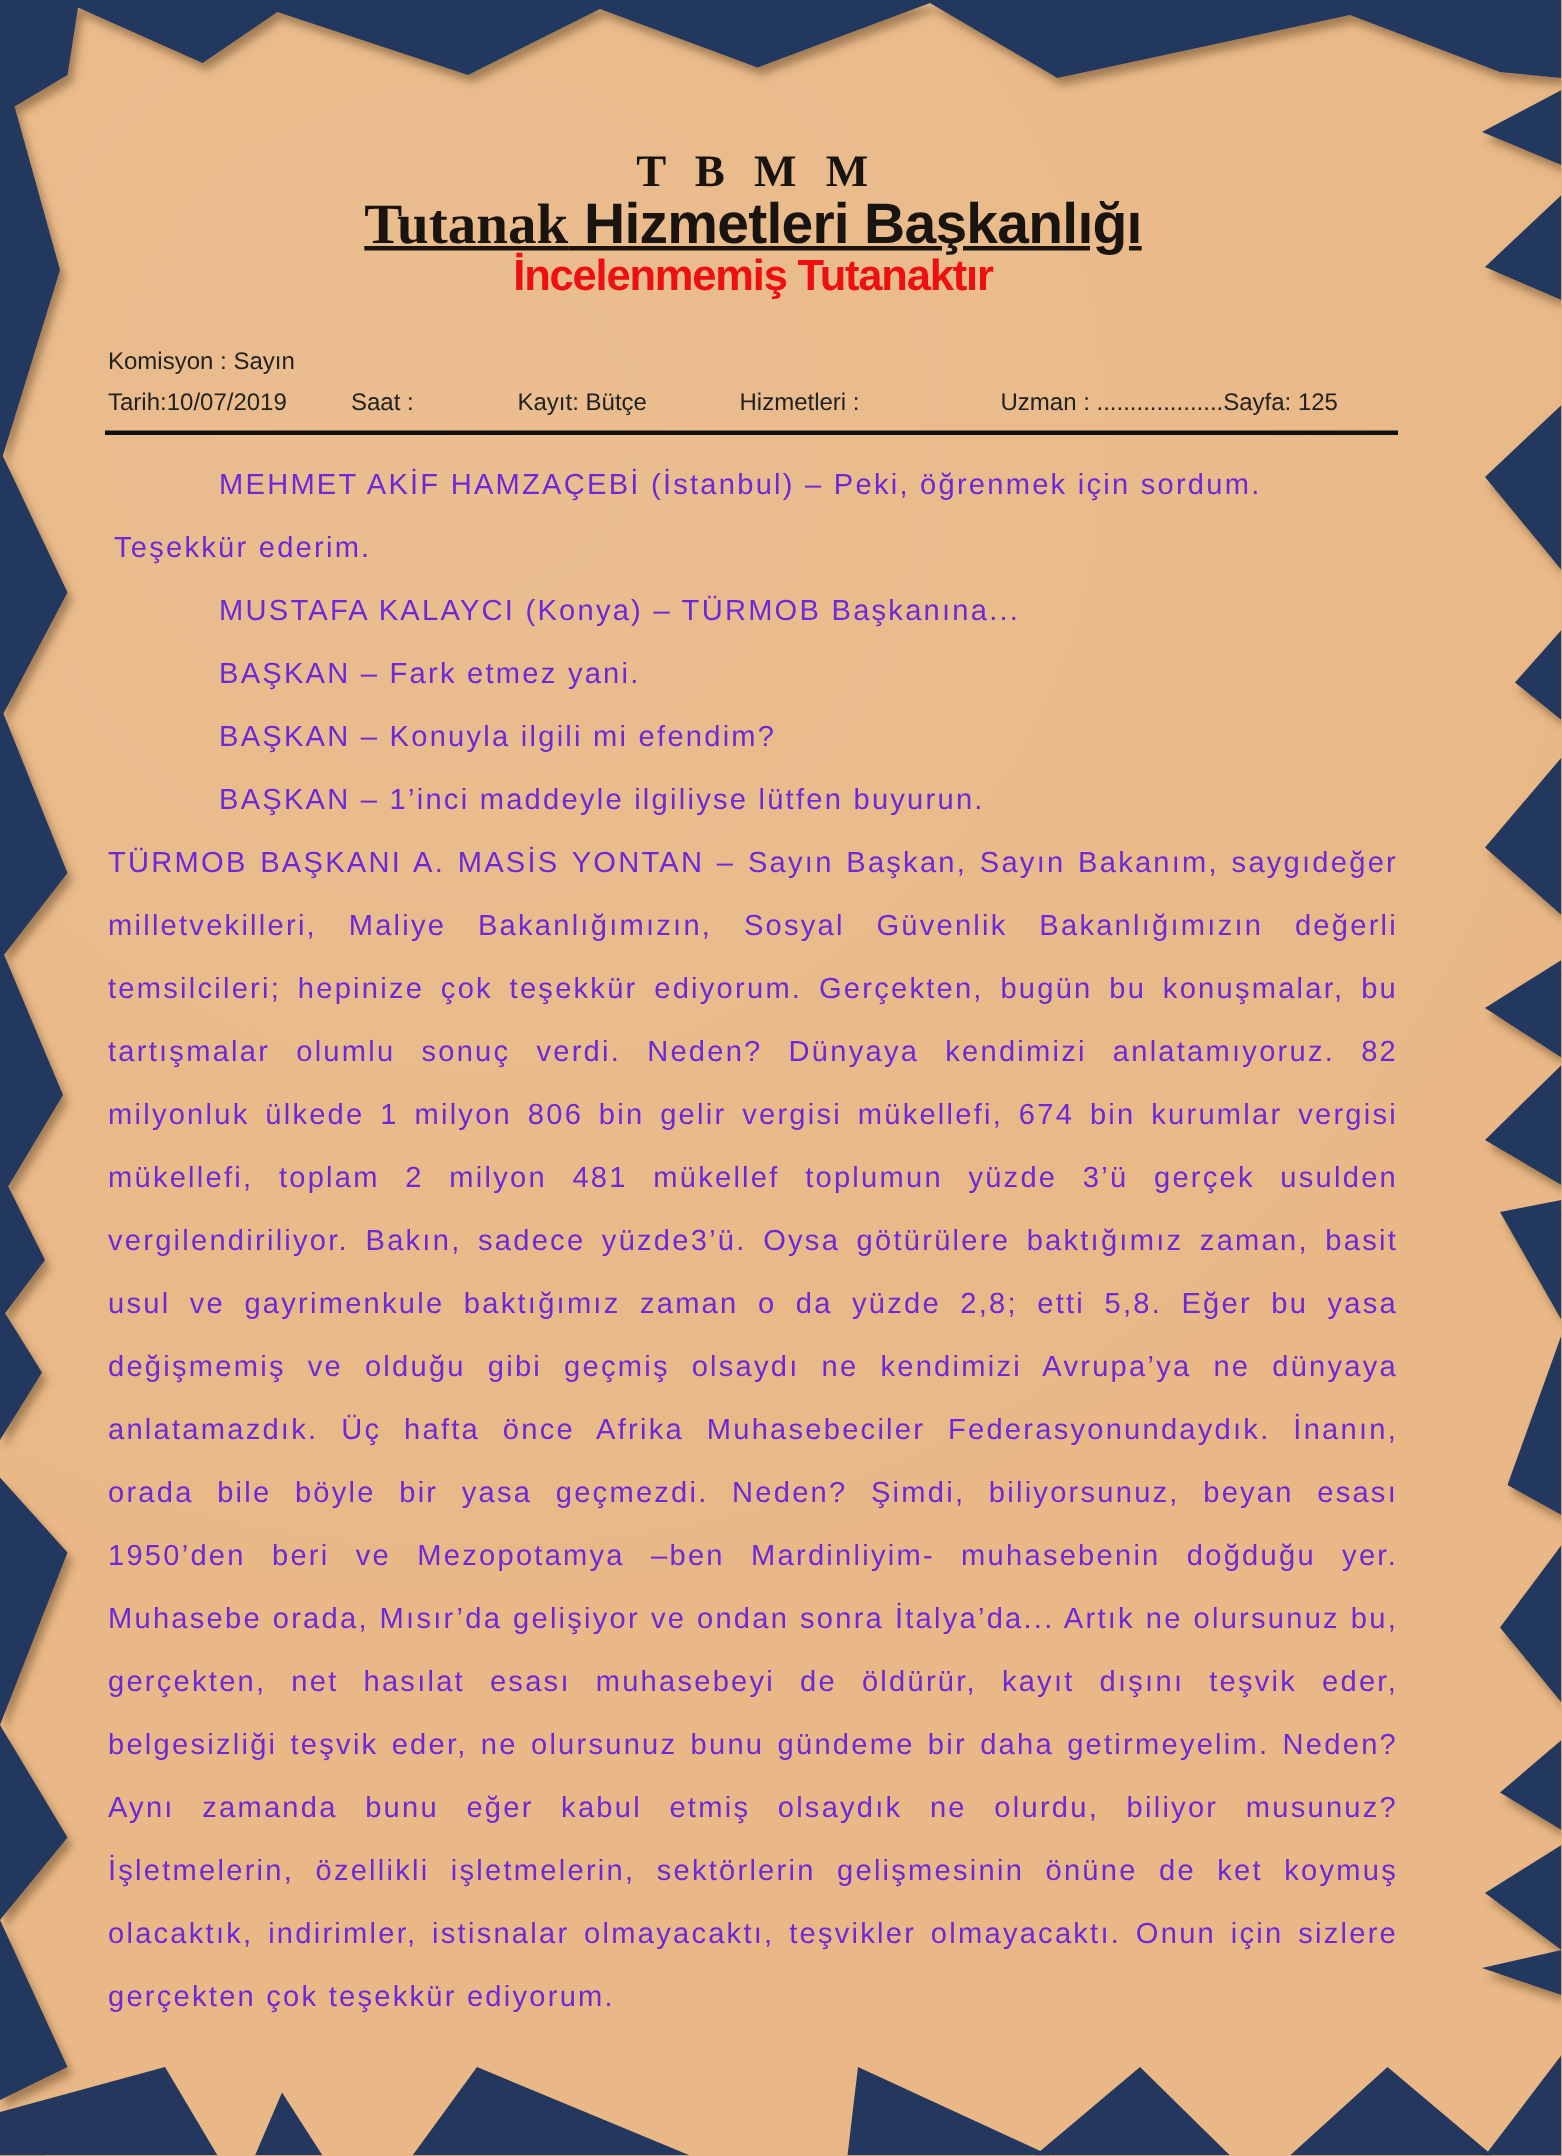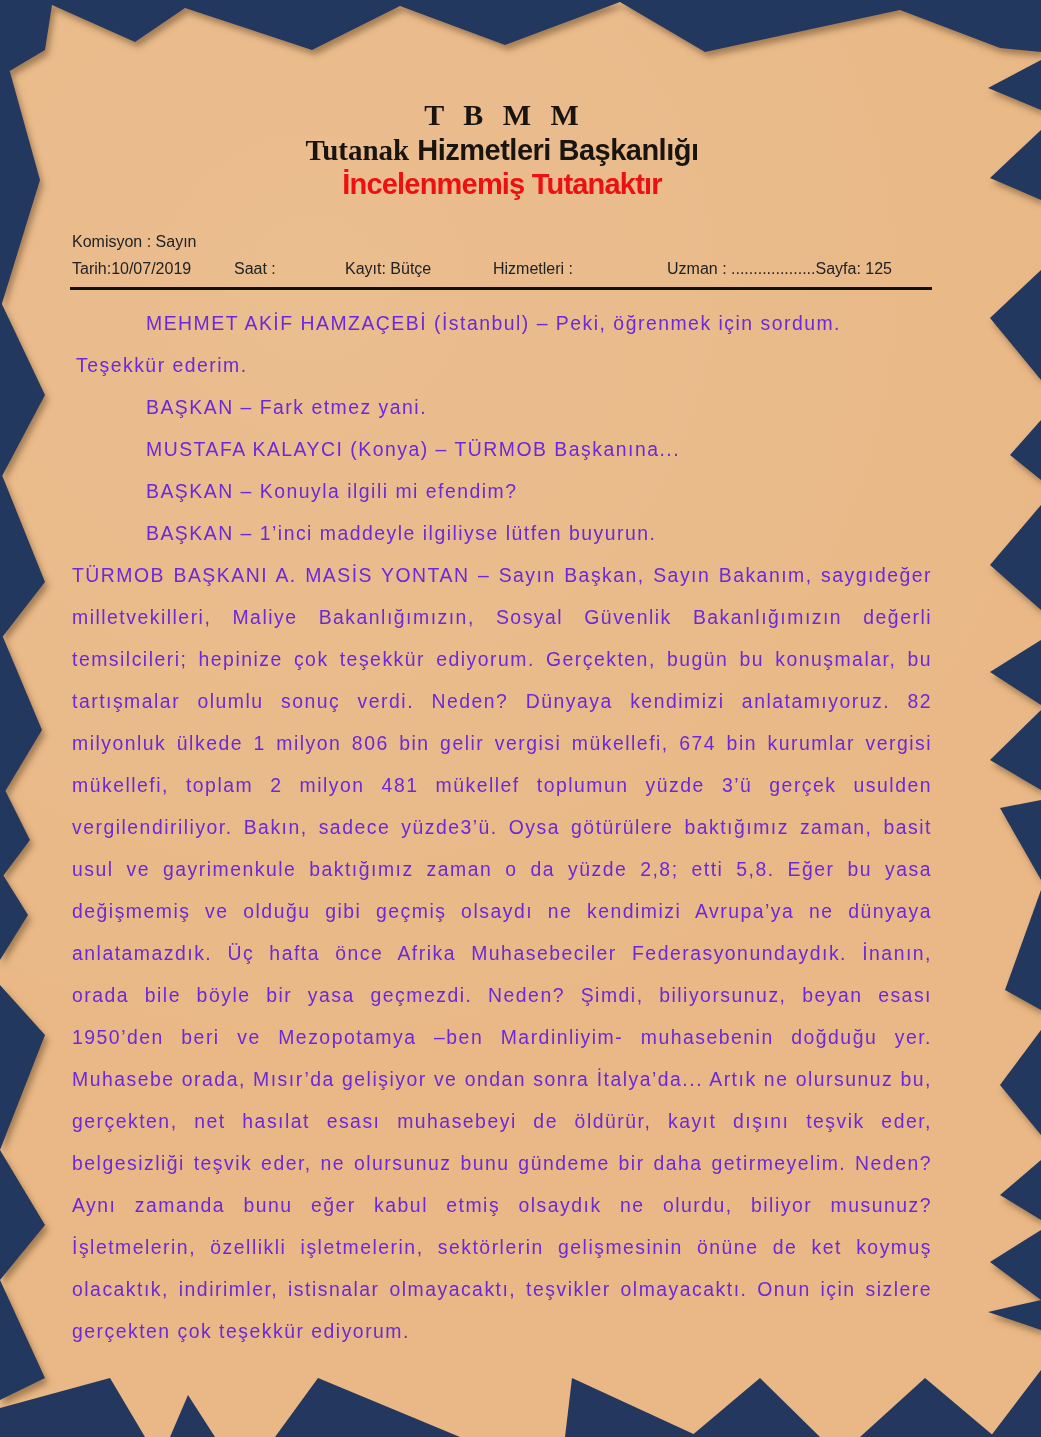--- a/index.html
+++ b/index.html
@@ -18,21 +18,21 @@
   .content {
     position: absolute; left: 72px; top: 50px; width: 860px;
     color: #1a1410;
     margin-top: 48px;
   }
   .hdr { text-align: center; }
   .hdr .tbmm {
     font-family: "Liberation Serif", serif; font-weight: bold;
     font-size: 30px; letter-spacing: 6px; line-height: 34px; margin-left: 5px;
   }
-  .hdr .line2 { font-size: 29px; font-weight: bold; line-height: 34px; margin-top: 1px; }
+  .hdr .line2 { font-size: 38px; font-weight: bold; line-height: 34px; margin-top: 1px; text-decoration: underline; }
   .hdr .line2 .serif { font-family: "Liberation Serif", serif; }
   .hdr .line2 .sans { font-family: "Liberation Sans", sans-serif; letter-spacing: -0.5px; }
   .hdr .line3 {
     color: #ee1010; font-size: 29px; font-weight: bold; line-height: 34px;
     letter-spacing: -0.8px;
   }
   .meta { margin-top: 32px; font-size: 16px; color: #222; }
   .meta .row1 { height: 27px; }
   .meta .row2 { position: relative; height: 22px; }
   .meta .row2 span { position: absolute; top: 0; white-space: nowrap; }
@@ -115,19 +115,19 @@
       <span style="left:273px">Kayıt: Bütçe</span>
       <span style="left:421px">Hizmetleri :</span>
       <span style="left:595px">Uzman : ...................Sayfa: 125</span>
     </div>
   </div>
   <div class="rule"></div>
 
   <div class="body">
     <p class="ind">MEHMET AKİF HAMZAÇEBİ (İstanbul) – Peki, öğrenmek için sordum.</p>
     <p class="cont">Teşekkür ederim.</p>
+    <p class="ind">MUSTAFA KALAYCI (Konya) – TÜRMOB Başkanına...</p>
     <p class="ind">BAŞKAN – Fark etmez yani.</p>
-    <p class="ind">MUSTAFA KALAYCI (Konya) – TÜRMOB Başkanına...</p>
     <p class="ind">BAŞKAN – Konuyla ilgili mi efendim?</p>
     <p class="ind">BAŞKAN – 1’inci maddeyle ilgiliyse lütfen buyurun.</p>
     <p class="plain">TÜRMOB BAŞKANI A. MASİS YONTAN – Sayın Başkan, Sayın Bakanım, saygıdeğer milletvekilleri, Maliye Bakanlığımızın, Sosyal Güvenlik Bakanlığımızın değerli temsilcileri; hepinize çok teşekkür ediyorum. Gerçekten, bugün bu konuşmalar, bu tartışmalar olumlu sonuç verdi. Neden? Dünyaya kendimizi anlatamıyoruz. 82 milyonluk ülkede 1 milyon 806 bin gelir vergisi mükellefi, 674 bin kurumlar vergisi mükellefi, toplam 2 milyon 481 mükellef toplumun yüzde 3’ü gerçek usulden vergilendiriliyor. Bakın, sadece yüzde3’ü. Oysa götürülere baktığımız zaman, basit usul ve gayrimenkule baktığımız zaman o da yüzde 2,8; etti 5,8. Eğer bu yasa değişmemiş ve olduğu gibi geçmiş olsaydı ne kendimizi Avrupa’ya ne dünyaya anlatamazdık. Üç hafta önce Afrika Muhasebeciler Federasyonundaydık. İnanın, orada bile böyle bir yasa geçmezdi. Neden? Şimdi, biliyorsunuz, beyan esası 1950’den beri ve Mezopotamya –ben Mardinliyim- muhasebenin doğduğu yer. Muhasebe orada, Mısır’da gelişiyor ve ondan sonra İtalya’da... Artık ne olursunuz bu, gerçekten, net hasılat esası muhasebeyi de öldürür, kayıt dışını teşvik eder, belgesizliği teşvik eder, ne olursunuz bunu gündeme bir daha getirmeyelim. Neden? Aynı zamanda bunu eğer kabul etmiş olsaydık ne olurdu, biliyor musunuz? İşletmelerin, özellikli işletmelerin, sektörlerin gelişmesinin önüne de ket koymuş olacaktık, indirimler, istisnalar olmayacaktı, teşvikler olmayacaktı. Onun için sizlere gerçekten çok teşekkür ediyorum.</p>
   </div>
 </div>
 
 </body></html>

